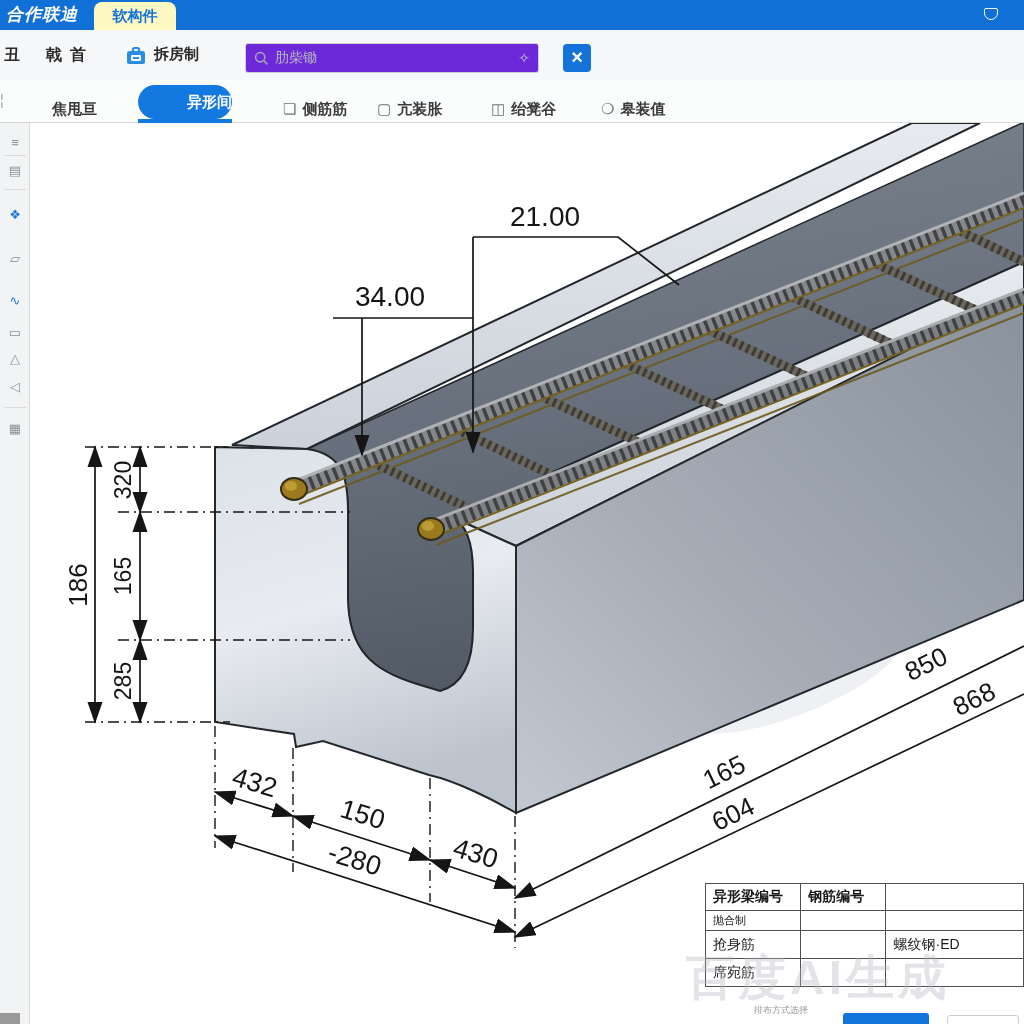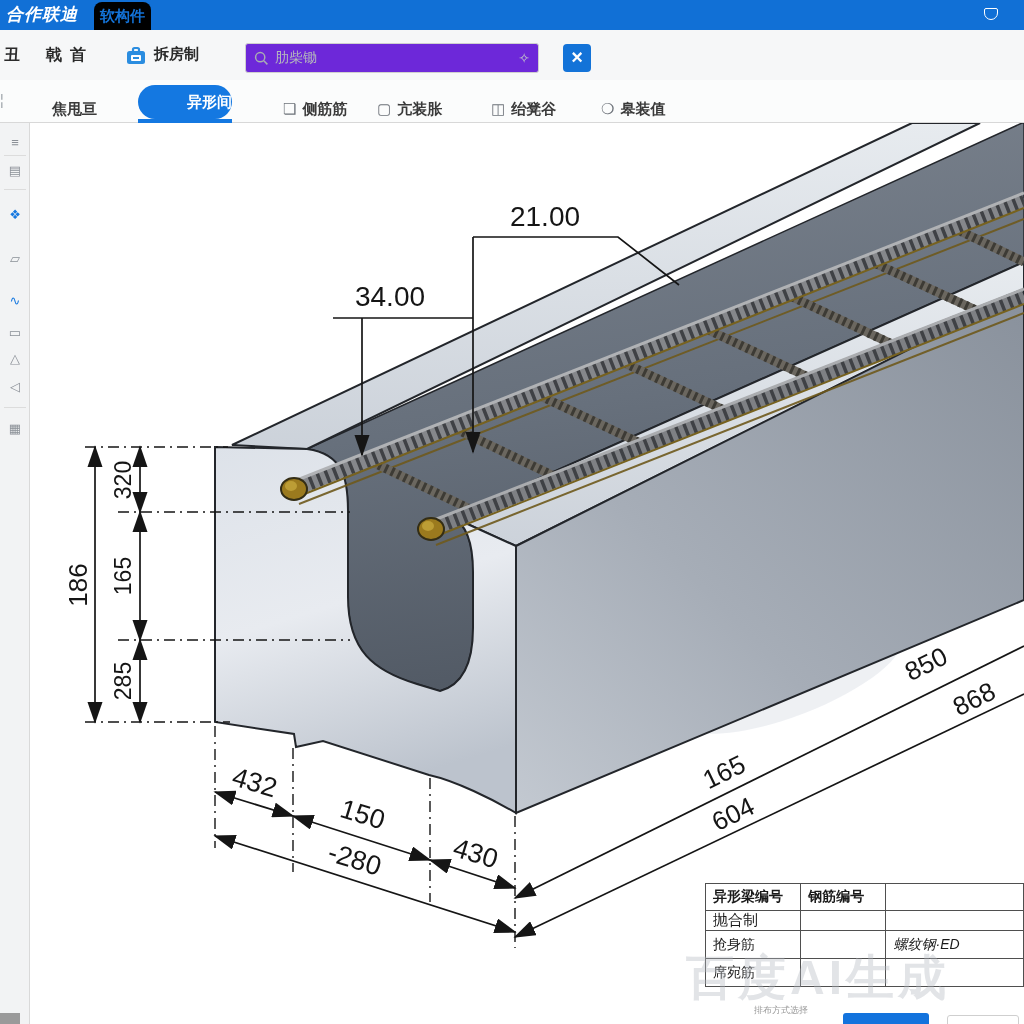--- a/index.html
+++ b/index.html
@@ -2,21 +2,21 @@
 <html><head>
 <meta charset="utf-8">
 <style>
   html,body{margin:0;padding:0;}
   body{width:1024px;height:1024px;position:relative;overflow:hidden;background:#fff;
        font-family:"Liberation Sans",sans-serif;-webkit-font-smoothing:antialiased;}
   
   .titlebar{position:absolute;left:0;top:0;width:1024px;height:30px;background:#1170d6;}
   .logo{position:absolute;left:6px;top:3px;width:86px;height:24px;color:#fff;font-weight:700;
         font-style:italic;font-size:17px;line-height:24px;letter-spacing:1px;}
-  .title-tab{position:absolute;left:94px;top:2px;width:57px;height:28px;background:#000000;
+  .title-tab{position:absolute;left:94px;top:2px;width:82px;height:28px;background:#fef9c3;
         border-radius:8px 8px 0 0;color:#1373d8;font-weight:700;font-size:15px;
         text-align:center;line-height:28px;}
   .win-icon{position:absolute;left:984px;top:8px;width:14px;height:12px;border:1.5px solid #fff;
         border-radius:2px 2px 7px 7px;box-sizing:border-box;}
   
   .menurow{position:absolute;left:0;top:30px;width:1024px;height:50px;background:#f6f7f8;}
   .menu-item{position:absolute;top:15px;font-size:16px;font-weight:700;color:#2b2b2b;}
   .briefcase{position:absolute;left:124px;top:44px;width:24px;height:24px;}
   .tool-label{position:absolute;left:154px;top:45px;font-size:15px;font-weight:700;color:#2b2b2b;}
   .searchbox{position:absolute;left:245px;top:43px;width:294px;height:30px;background:#6d28d9;
@@ -42,23 +42,23 @@
   .sb-icon{position:absolute;left:0;width:30px;text-align:center;font-size:13px;color:#8b9097;}
   .sb-icon.blue{color:#1779e0;}
   .sb-sep{position:absolute;left:4px;width:22px;height:1px;background:#dcdcdc;}
   .sb-nub{position:absolute;left:0;top:890px;width:20px;height:11px;background:#9a9a9a;}
   
   .rtable{position:absolute;left:705px;top:883px;border-collapse:collapse;z-index:6;
         font-size:14px;color:#1a1a1a;}
   .rtable td{border:1px solid #4f4f4f;padding:0 0 0 7px;background:#fff;white-space:nowrap;overflow:hidden;}
   .rtable .c1{width:88px;max-width:88px;}
   .rtable .c2{width:78px;max-width:78px;}
-  .rtable .c3{width:132px;max-width:132px;font-style:italic;}
+  .rtable .c3{width:132px;max-width:132px;}
   .rtable .hrow td{height:26px;font-weight:700;}
-  .rtable .r1 td{height:19px;font-size:15px;}
+  .rtable .r1 td{height:19px;font-size:11px;}
   .rtable .rr td{height:27px;}
   .rtable .shade{background:#d9d9d9;}
   
   .footnote{position:absolute;left:706px;top:1004px;font-size:9px;color:#9a9a9a;z-index:6;margin-left:48px;}
   .confirm-btn{position:absolute;left:843px;top:1013px;width:86px;height:11px;background:#1373dd;
         border-radius:3px 3px 0 0;z-index:7;}
   .ghost-btn{position:absolute;left:947px;top:1015px;width:70px;height:9px;background:#fff;
         border:1px solid #cfcfcf;border-radius:3px 3px 0 0;z-index:7;}
   .watermark{position:absolute;left:686px;top:946px;font-size:48px;font-weight:700;letter-spacing:4px;
         color:rgba(178,184,192,0.38);z-index:8;pointer-events:none;}

